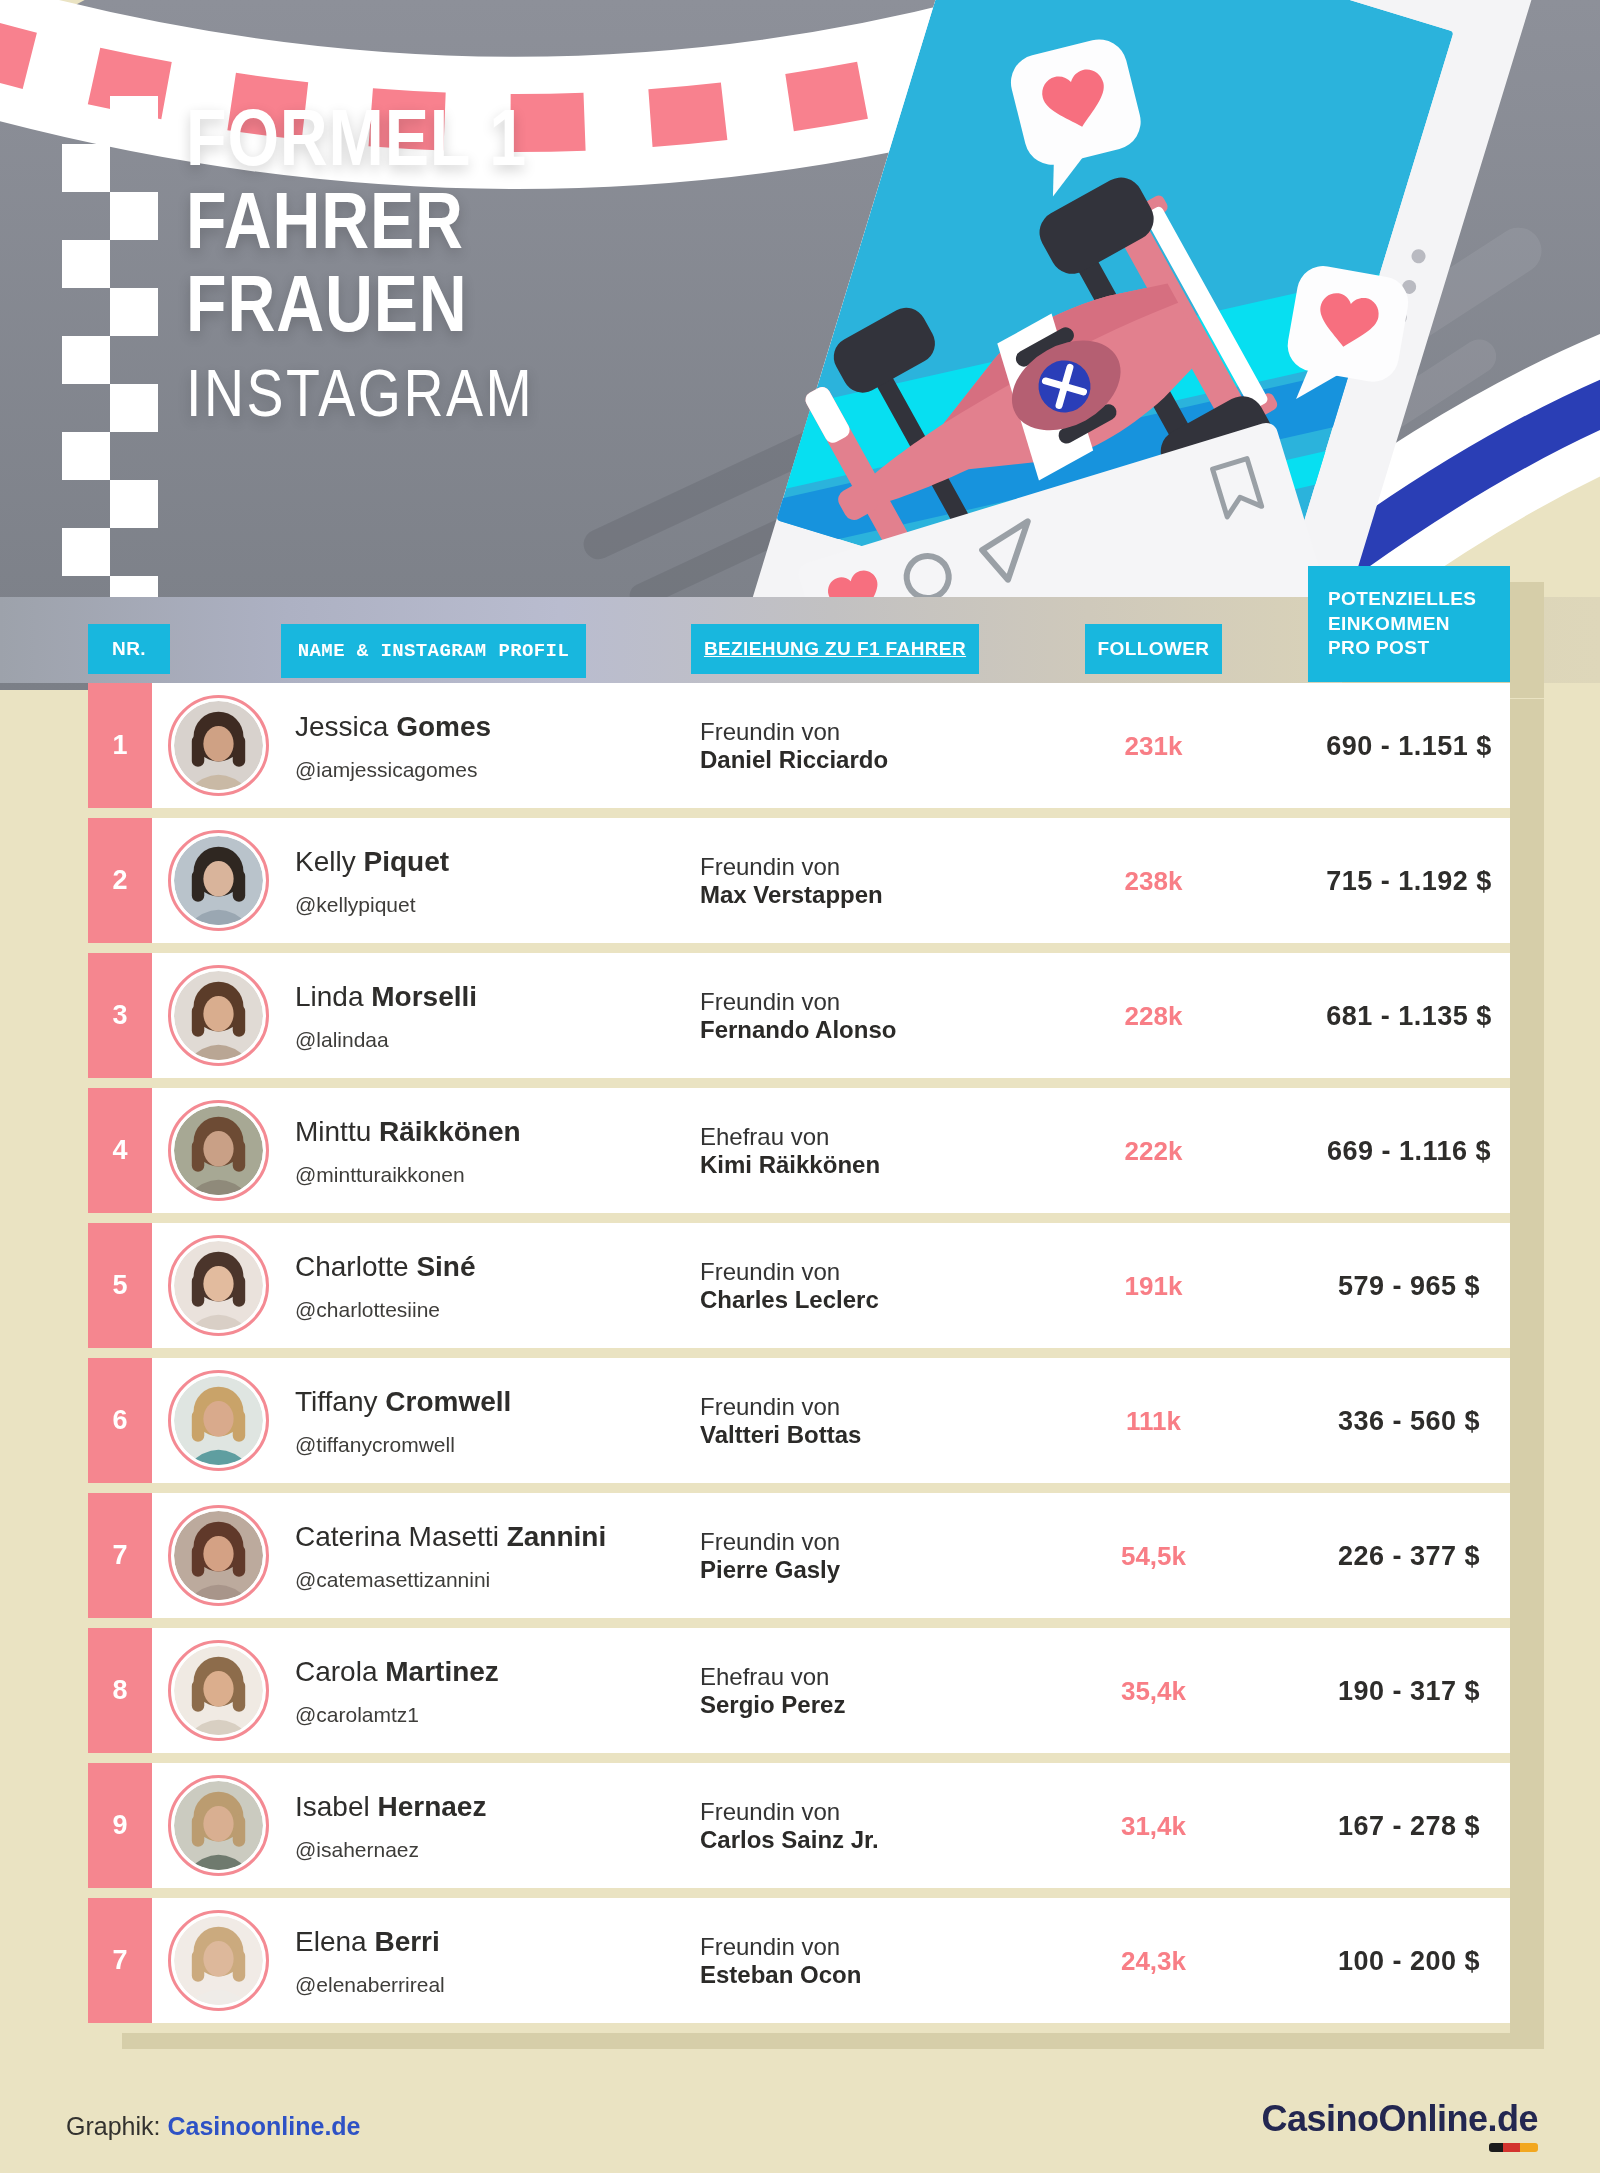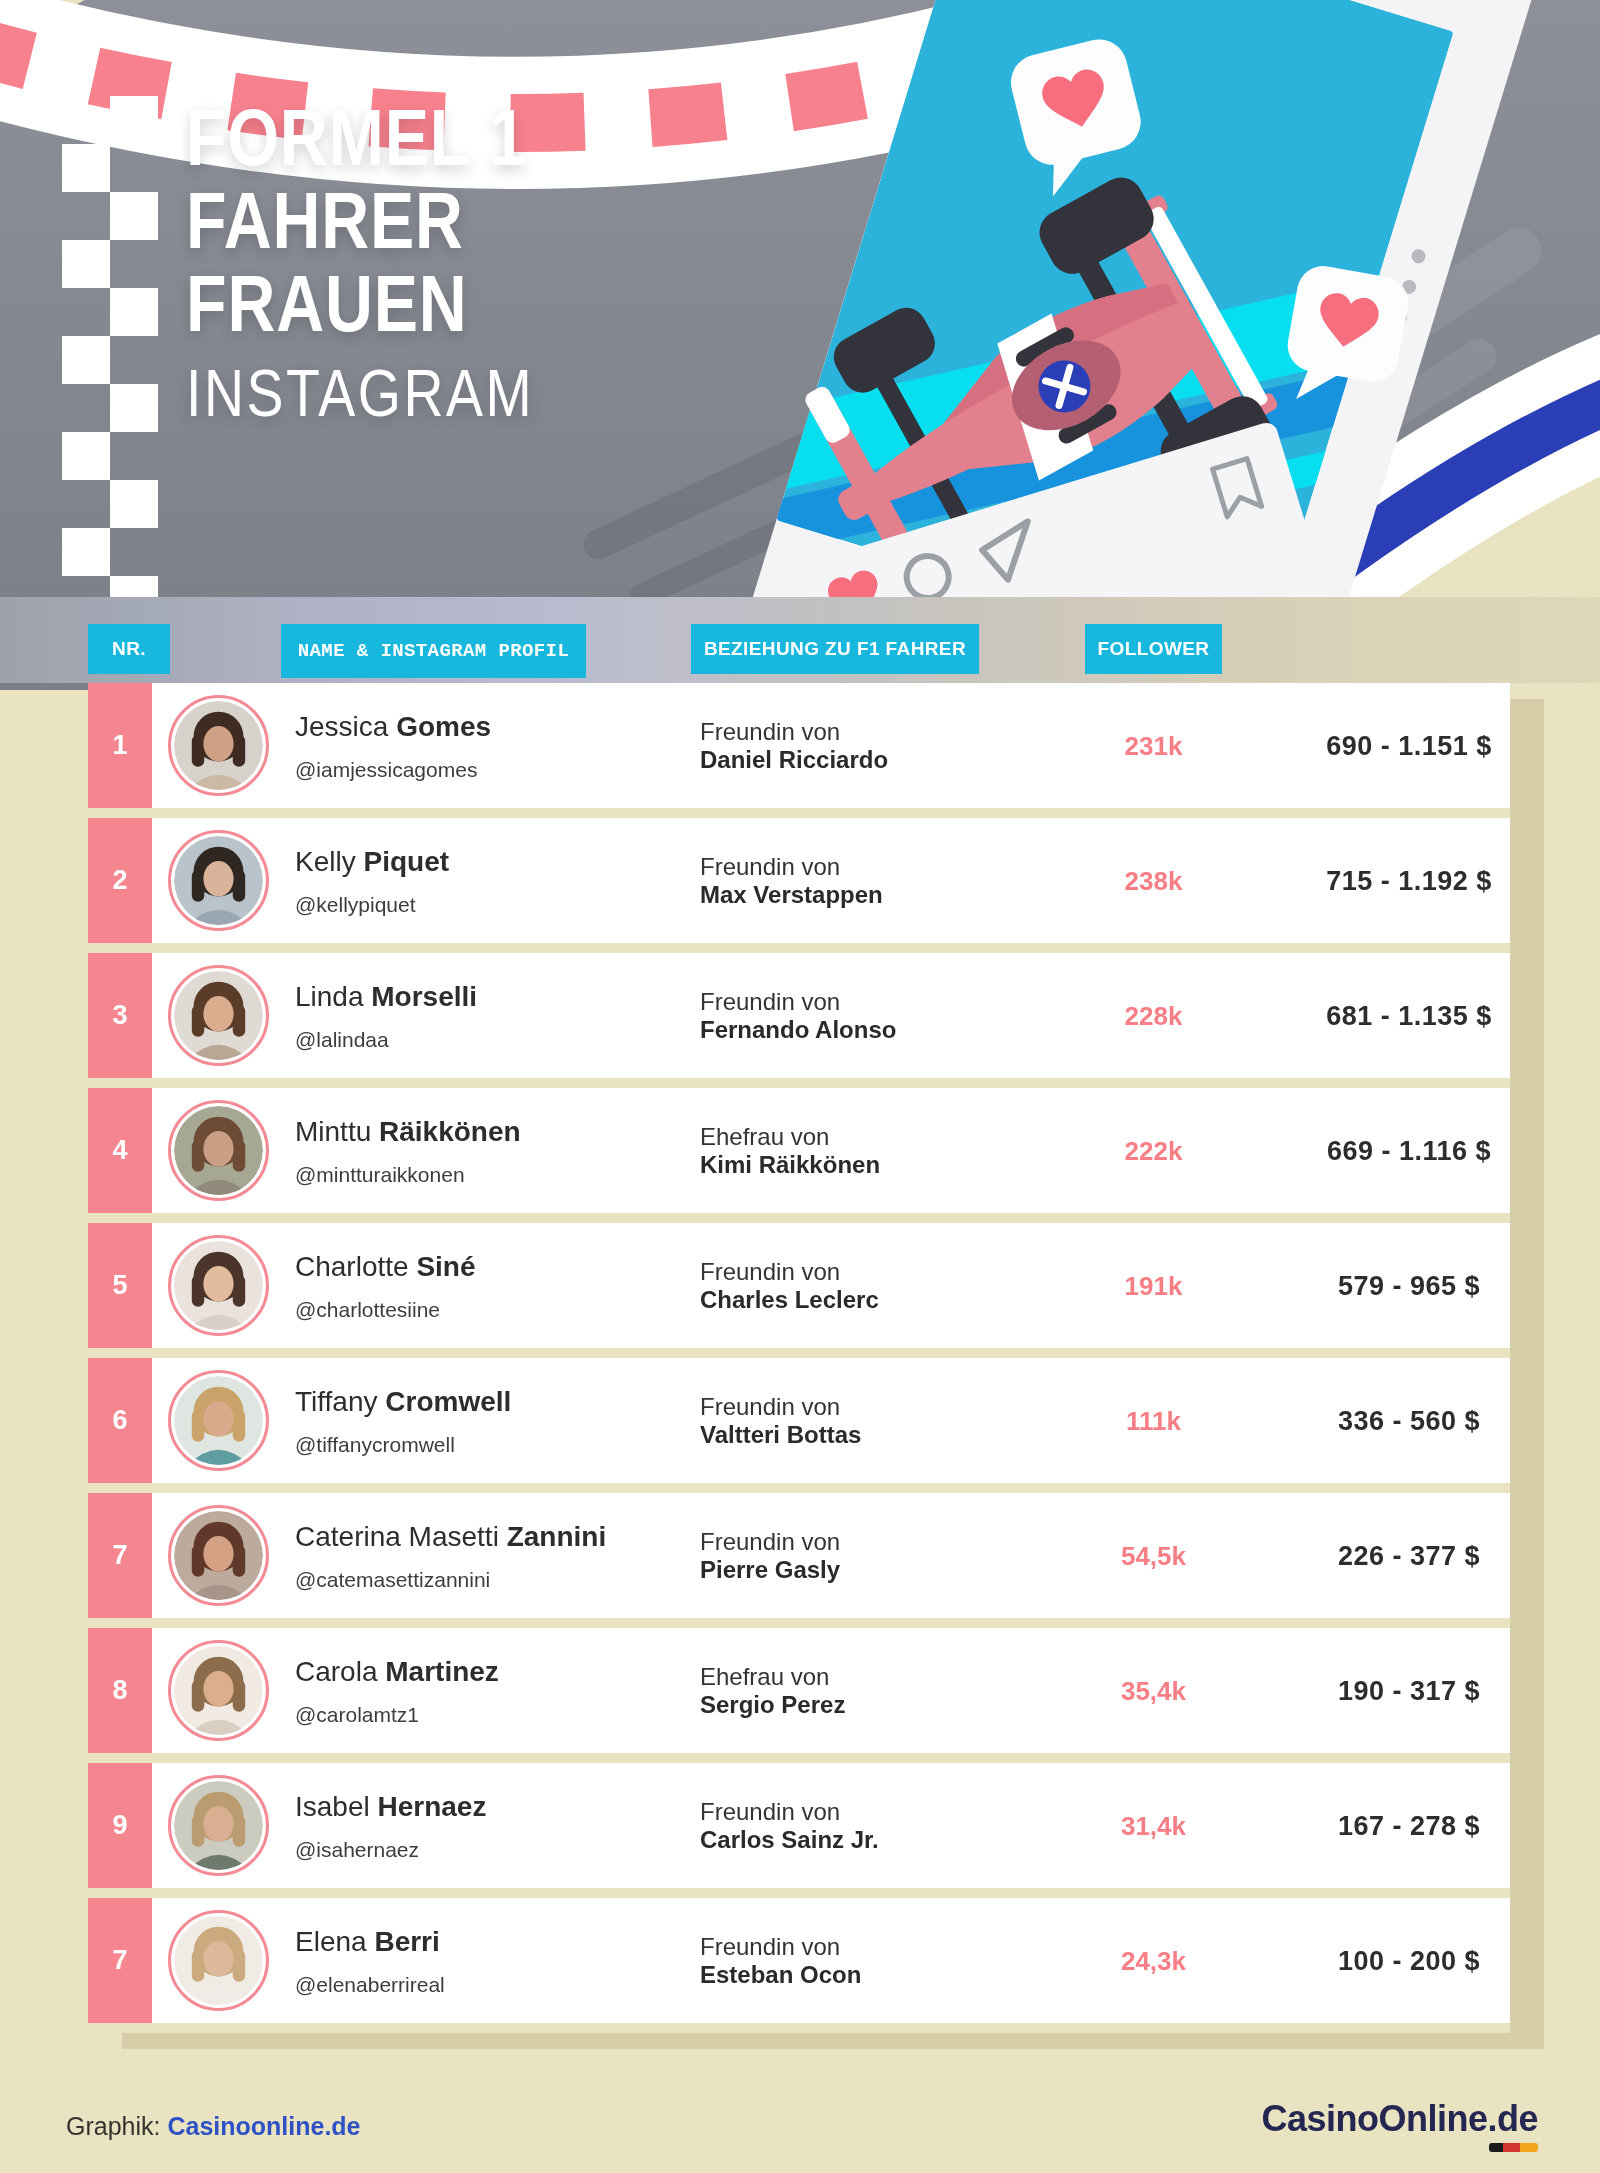--- a/index.html
+++ b/index.html
@@ -11,21 +11,21 @@
          transform-origin:left top;text-shadow:0 5px 14px rgba(0,0,0,.18);}
   .title .big{font-size:79px;line-height:83px;font-weight:800;letter-spacing:1px;}
   .title .thin{font-size:66px;line-height:70px;font-weight:400;letter-spacing:3px;margin-top:13px;}
   
   .band{position:absolute;left:0;top:597px;width:1600px;height:86px;
         background:linear-gradient(90deg,#9da2ab 0%,#adb1c3 18%,#b9bccf 35%,#c2c1c2 52%,#cfc9bb 68%,#dad3b8 85%,#ded7ba 100%);}
   .colhead{position:absolute;background:#18b7de;color:#fff;font-weight:700;font-size:19px;
            letter-spacing:.4px;display:flex;align-items:center;justify-content:center;text-align:center;}
   #h-nr{left:88px;top:624px;width:82px;height:50px;}
   #h-name{left:281px;top:624px;width:305px;height:54px;font-family:Liberation Mono, monospace;}
-  #h-rel{left:691px;top:624px;width:288px;height:50px;}
+  #h-rel{left:691px;top:624px;width:288px;height:50px;text-decoration:underline;}
   #h-fol{left:1085px;top:624px;width:137px;height:50px;}
   #h-inc{left:1308px;top:566px;width:202px;height:116px;justify-content:flex-start;text-align:left;
          padding-left:20px;box-sizing:border-box;padding-right:34px;line-height:1.3;
          box-shadow:34px 16px 0 #d6cea9;}
   
   .table{position:absolute;left:88px;top:683px;width:1422px;}
   .table::after{content:"";position:absolute;right:-34px;top:16px;bottom:-16px;width:34px;background:#d6cea9;}
   .table::before{content:"";position:absolute;left:34px;right:-34px;bottom:-16px;height:16px;background:#d6cea9;}
   .row{position:relative;height:125px;margin-bottom:10px;background:#fff;display:flex;}
   .rank{width:64px;background:#f5868f;color:#fff;font-weight:700;font-size:27px;
@@ -181,20 +181,21 @@
     <div class="big">FAHRER</div>
     <div class="big">FRAUEN</div>
     <div class="thin">INSTAGRAM</div>
   </div>
 
   <div class="band"></div>
   <div class="colhead" id="h-nr">NR.</div>
   <div class="colhead" id="h-name">NAME &amp; INSTAGRAM PROFIL</div>
   <div class="colhead" id="h-rel">BEZIEHUNG ZU F1 FAHRER</div>
   <div class="colhead" id="h-fol">FOLLOWER</div>
+  <div class="colhead" id="h-inc">POTENZIELLES EINKOMMEN PRO POST</div>
 
   <div class="table" id="table">
     <div class="row">
       <div class="rank">1</div>
       <div class="avatar">
         <svg width="89" height="89" viewBox="0 0 100 100">
           <circle cx="50" cy="50" r="50" fill="#d8d2cd"></circle>
           <circle cx="50" cy="40" r="28" fill="#3e2b22"></circle>
           <rect x="20" y="38" width="14" height="36" rx="7" fill="#3e2b22"></rect>
           <rect x="66" y="38" width="14" height="36" rx="7" fill="#3e2b22"></rect>

